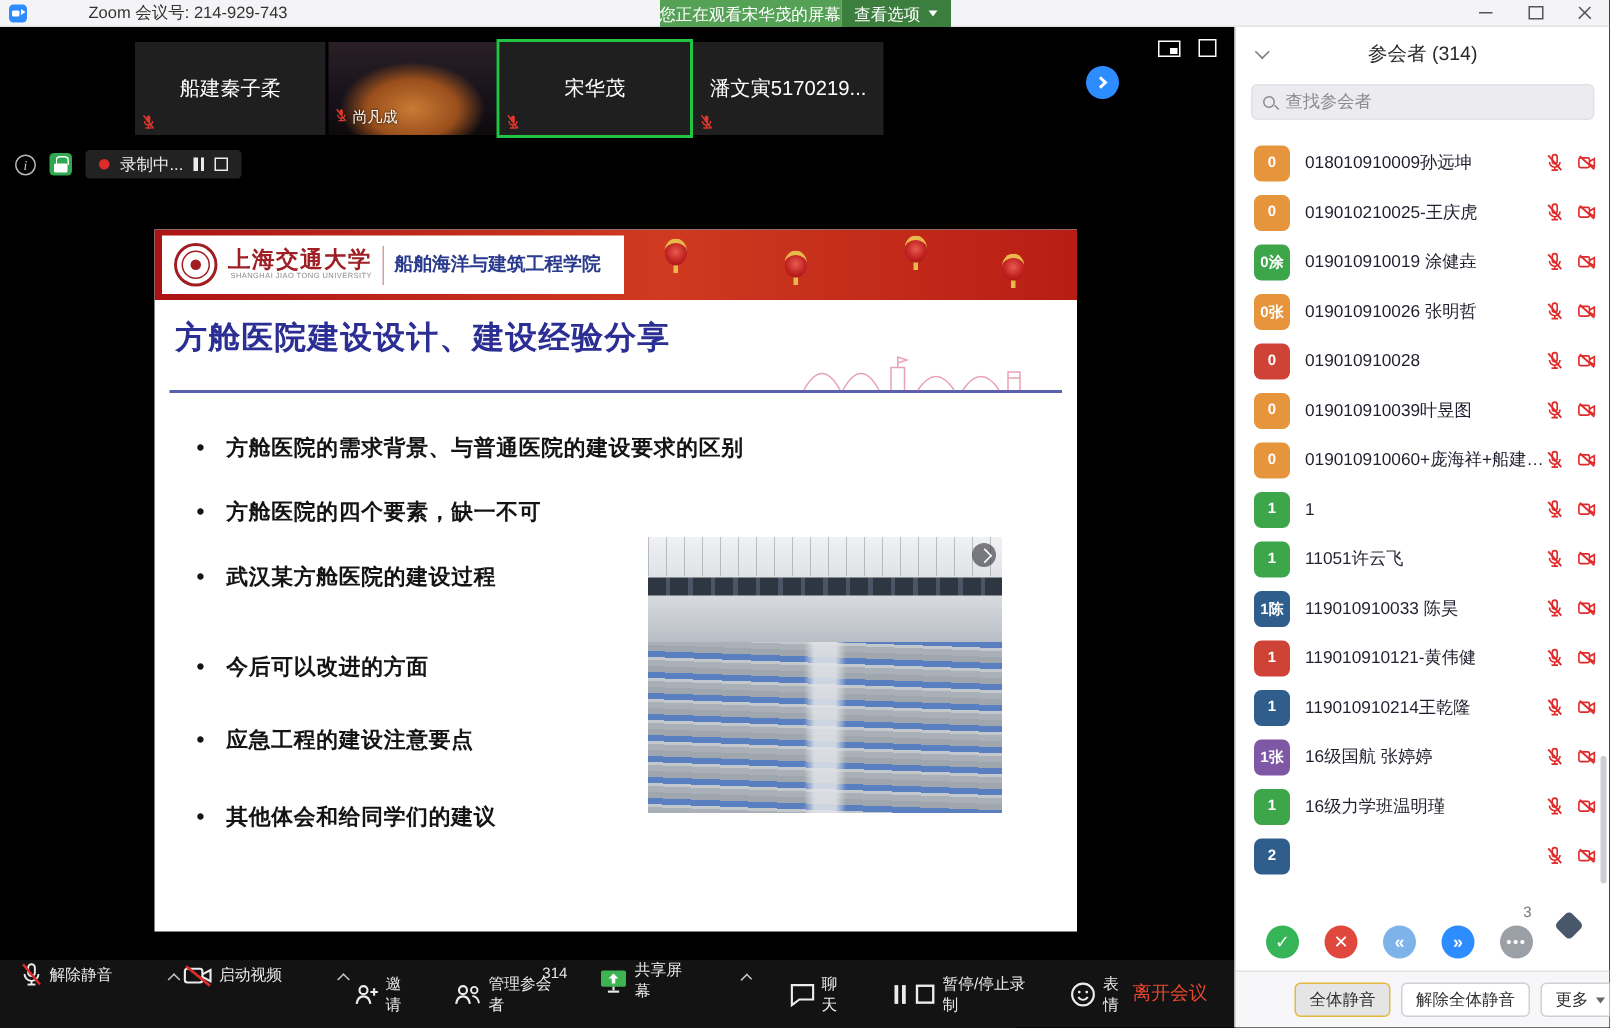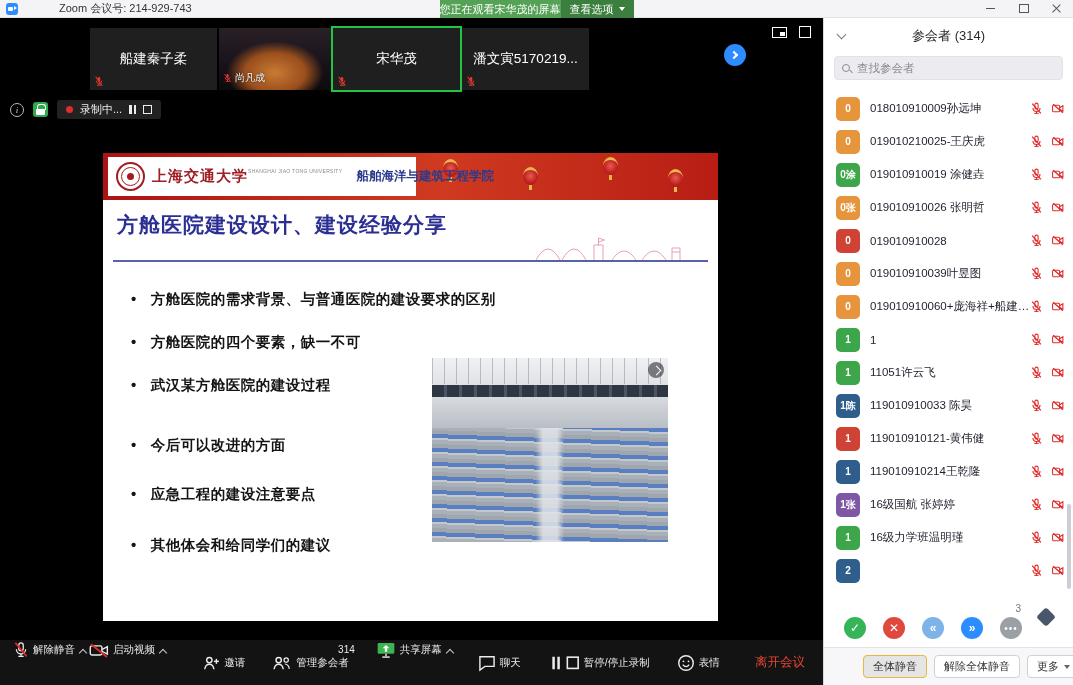--- a/index.html
+++ b/index.html
@@ -59,21 +59,21 @@
 
   
   .slide { position:absolute; left:103px; top:135px; width:615px; height:468px; background:#fff; overflow:hidden; }
   .s-header { position:relative; height:47px; background:linear-gradient(90deg,#ab1414,#cf3a20 55%,#b81d14); overflow:hidden; }
   .lantern { position:absolute; width:15px; height:18px; border-radius:50%; background:radial-gradient(circle at 50% 40%, #e85b50 0%, #c22222 55%, #8e0f12 100%); border-top:3px solid #e8b84b; }
   .lantern::after { content:""; position:absolute; left:6px; bottom:-5px; width:3px; height:5px; background:#e8b84b; }
   .s-logo-box { position:absolute; left:5px; top:4px; bottom:4px; width:308px; background:#fff; display:flex; align-items:center; padding:0 8px; gap:7px; }
   .sjtu-emblem { width:29px; height:29px; border-radius:50%; border:2px solid #a11d22; display:flex; align-items:center; justify-content:center; flex:none; }
   .sjtu-emblem::before { content:""; width:17px; height:17px; border:1px solid #a11d22; border-radius:50%; display:block; position:absolute; }
   .sjtu-emblem::after { content:""; width:7px; height:7px; background:#a11d22; border-radius:50%; }
-  .sjtu-text { display:flex; line-height:1.05; }
+  .sjtu-text { display:flex; flex-direction:column; line-height:1.05;text-align:right; }
   .sjtu-cn { font-family:"DejaVu Serif",serif; font-weight:bold; color:#9e1f24; font-size:15px; letter-spacing:1px; white-space:nowrap; }
   .sjtu-en { font-size:5px; color:#8a8a8a; letter-spacing:.3px; white-space:nowrap; }
   .s-div { width:1px; height:26px; background:#d3a0a0; }
   .school-name { color:#2a3a8c; font-weight:bold; font-size:12.5px; white-space:nowrap; }
 
   .s-title { margin:11px 14px 0; color:#2b2e92; font-size:21px; font-weight:bold; letter-spacing:1px; }
   .s-underline { margin:9px 10px 0; border-bottom:2px solid #5a5fae; position:relative; height:14px; }
   .sketch { position:absolute; right:4px; bottom:-2px; }
 
   .bullets { margin:28px 0 0 28px; }
@@ -91,21 +91,21 @@
   .ph-floor { position:absolute; top:70px; left:0; right:0; bottom:0; background:
       linear-gradient(90deg, rgba(0,0,0,0) 0 44%, rgba(225,228,232,.85) 47% 53%, rgba(0,0,0,0) 56%),
       repeating-linear-gradient(2deg, #aab0b8 0 4px, #c3c8cd 4px 6px, #5a7fc0 6px 10px, #9fa6ae 10px 14px); }
   .ph-expand { position:absolute; top:4px; right:4px; width:16px; height:16px; border-radius:50%; background:rgba(45,45,52,.6); display:flex; align-items:center; justify-content:center; }
   .ph-expand i { display:block; width:7px; height:7px; border-top:1.3px solid #fff; border-right:1.3px solid #fff; transform:rotate(45deg); margin-top:1px; }
 
   
   .toolbar { position:absolute; left:0; right:0; bottom:0; height:45px; background:#131313; display:flex; align-items:stretch; padding:0 10px; }
   .tb-left, .tb-right { display:flex; align-items:stretch; }
   .tb-center { flex:1; display:flex; justify-content:center; gap:22px; }
-  .tb-pair { display:flex; align-items:flex-start; }
+  .tb-pair { display:flex; align-items:flex-start;gap:33px; }
   .chev-up { width:6px; height:6px; border-left:1.6px solid #c9c9c9; border-top:1.6px solid #c9c9c9; transform:rotate(45deg); margin:10px 0 0 3px; }
   .tb-item { display:flex; align-items:center; justify-content:center; gap:3px; min-width:44px; font-size:10.5px; color:#e8e8e8; position:relative; padding:0 2px; }
   .tb-item svg { display:block; }
   .count { position:absolute; top:4px; right:-4px; font-size:10px; color:#e8e8e8; }
   .leave { color:#e8452f; font-size:12.5px; align-self:center; margin-right:8px; white-space:nowrap; }
 
   
   .panel { position:absolute; right:0; top:18px; width:250px; bottom:0; background:#fff; border-left:1px solid #d9d9d9; display:flex; flex-direction:column; }
   .panel-header { height:36px; flex:none; position:relative; display:flex; align-items:center; justify-content:center; font-size:13px; color:#29292e; }
   .chev-down { position:absolute; left:14px; top:13px; width:7px; height:7px; border-left:1.6px solid #7a7a80; border-bottom:1.6px solid #7a7a80; transform:rotate(-45deg); }

